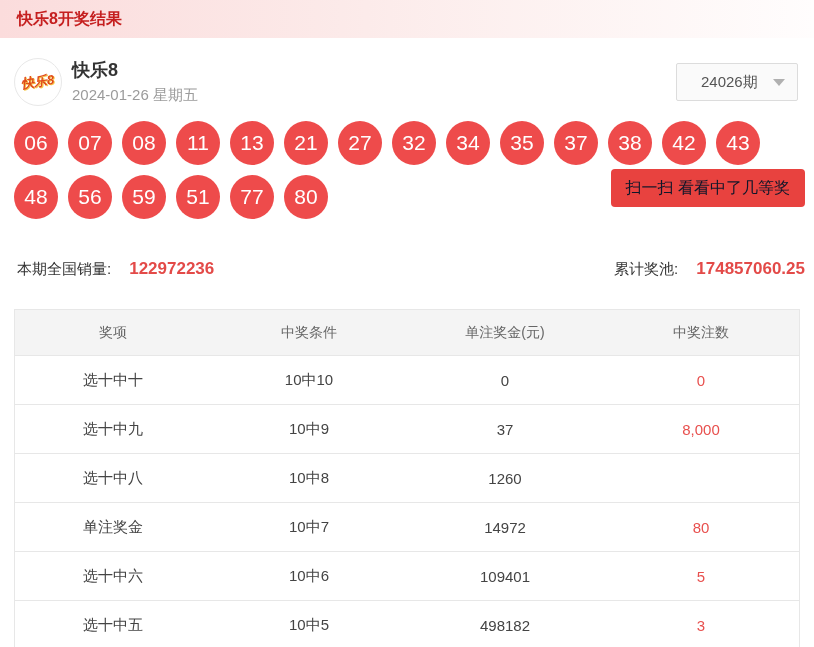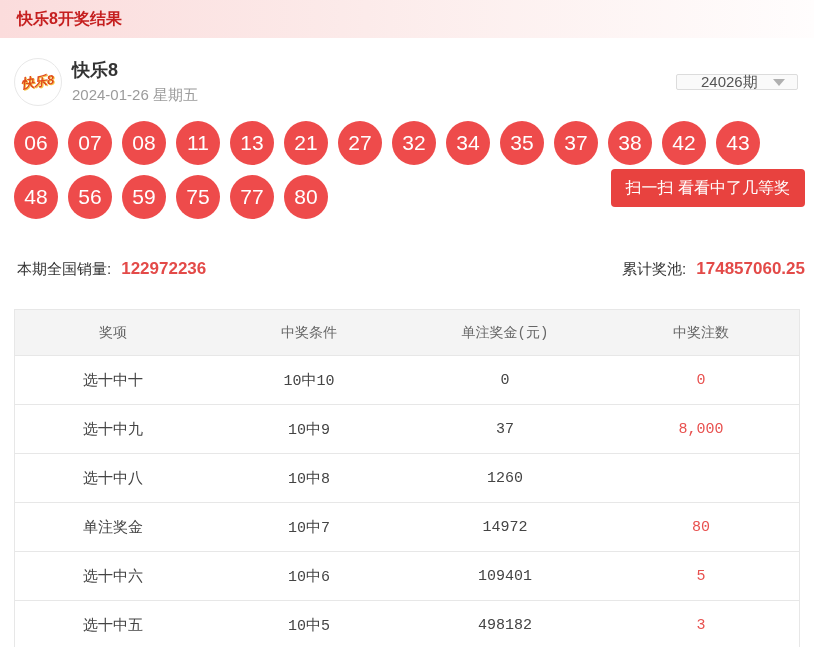--- a/index.html
+++ b/index.html
@@ -14,48 +14,48 @@
   
   .head-row { display:flex; align-items:center; padding:20px 16px 0 14px; height:68px; }
   .logo { width:48px; height:48px; border-radius:50%; border:1px solid #e8e8e8;
     display:flex; align-items:center; justify-content:center; flex:0 0 auto;
     background:#fff; overflow:hidden; }
   .logo span { font-size:13px; font-weight:bold; font-style:italic;
     color:#e04a18; text-shadow:1px 1px 0 #f7c948; transform:rotate(-8deg); white-space:nowrap; }
   .head-text { margin-left:10px; }
   .game-name { font-size:18px; font-weight:bold; color:#333; line-height:20px; }
   .game-date { font-size:15px; color:#9b9b9b; margin-top:6px; }
-  .issue-select { margin-left:auto; width:122px; height:16px; border:1px solid #dcdcdc;
+  .issue-select { margin-left:auto; width:122px; height:38px; border:1px solid #dcdcdc;
     background:#fafafa; border-radius:2px; display:flex; align-items:center;
     padding:0 12px 0 24px; cursor:pointer; }
   .issue-select .val { font-size:15px; color:#555; }
   .caret { margin-left:auto; width:0; height:0; border-left:6px solid transparent;
     border-right:6px solid transparent; border-top:7px solid #b0b0b0; }
 
   
   .balls-area { padding:15px 31px 0 14px; position:relative; }
   .ball-row { display:flex; gap:10px; margin-bottom:10px; }
   .ball { width:44px; height:44px; border-radius:50%; background:#ee4b4b; color:#fff;
     display:flex; align-items:center; justify-content:center; font-size:21px; }
   .scan-btn { position:absolute; right:9px; bottom:12px; height:38px; padding:0 15px;
-    background:#e8423f; color:#ffffff; font-size:16px; border:none; border-radius:4px;
+    background:#e8423f; color:#0f172a; font-size:16px; border:none; border-radius:4px;
     display:flex; align-items:center; cursor:pointer;
     font-family:"Liberation Sans","DejaVu Sans",sans-serif; }
 
   
   .sales-row { display:flex; justify-content:space-between; align-items:baseline;
     padding:0 9px 0 17px; margin-top:40px; }
-  .sales-item { display:flex; align-items:baseline; }
+  .sales-item { display:flex; align-items:baseline;gap:8px; }
   .sales-label { font-size:15px; color:#333; }
   .sales-value { font-size:17px; font-weight:bold; color:#e34a48; margin-left:10px; }
 
   
   .prize-table { margin:30px 14px 0 14px; border:1px solid #e7e7e7; }
   .t-row { display:grid; grid-template-columns:repeat(4,1fr); align-items:center;
-    text-align:center; height:49px; border-top:1px solid #e7e7e7;font-family:Liberation Mono, monospace; }
+    text-align:center; height:49px; border-top:1px solid #e7e7e7; }
   .t-head { height:45px; background:#f4f4f4; border-top:none; }
   .t-head .cell { font-size:14px; color:#666; }
   .cell { font-size:15px; color:#444; }
   .cell.amount { color:#e8504e; }
 </style>
 </head>
 <body>
 
 <div class="banner">
   <span class="banner-title">快乐8开奖结果</span>
@@ -89,21 +89,21 @@
     <span class="ball">35</span>
     <span class="ball">37</span>
     <span class="ball">38</span>
     <span class="ball">42</span>
     <span class="ball">43</span>
   </div>
   <div class="ball-row">
     <span class="ball">48</span>
     <span class="ball">56</span>
     <span class="ball">59</span>
-    <span class="ball">75</span>
+    <span class="ball">51</span>
     <span class="ball">77</span>
     <span class="ball">80</span>
   </div>
   <button class="scan-btn">扫一扫 看看中了几等奖</button>
 </div>
 
 <div class="sales-row">
   <div class="sales-item">
     <span class="sales-label">本期全国销量:</span>
     <span class="sales-value">122972236</span>

